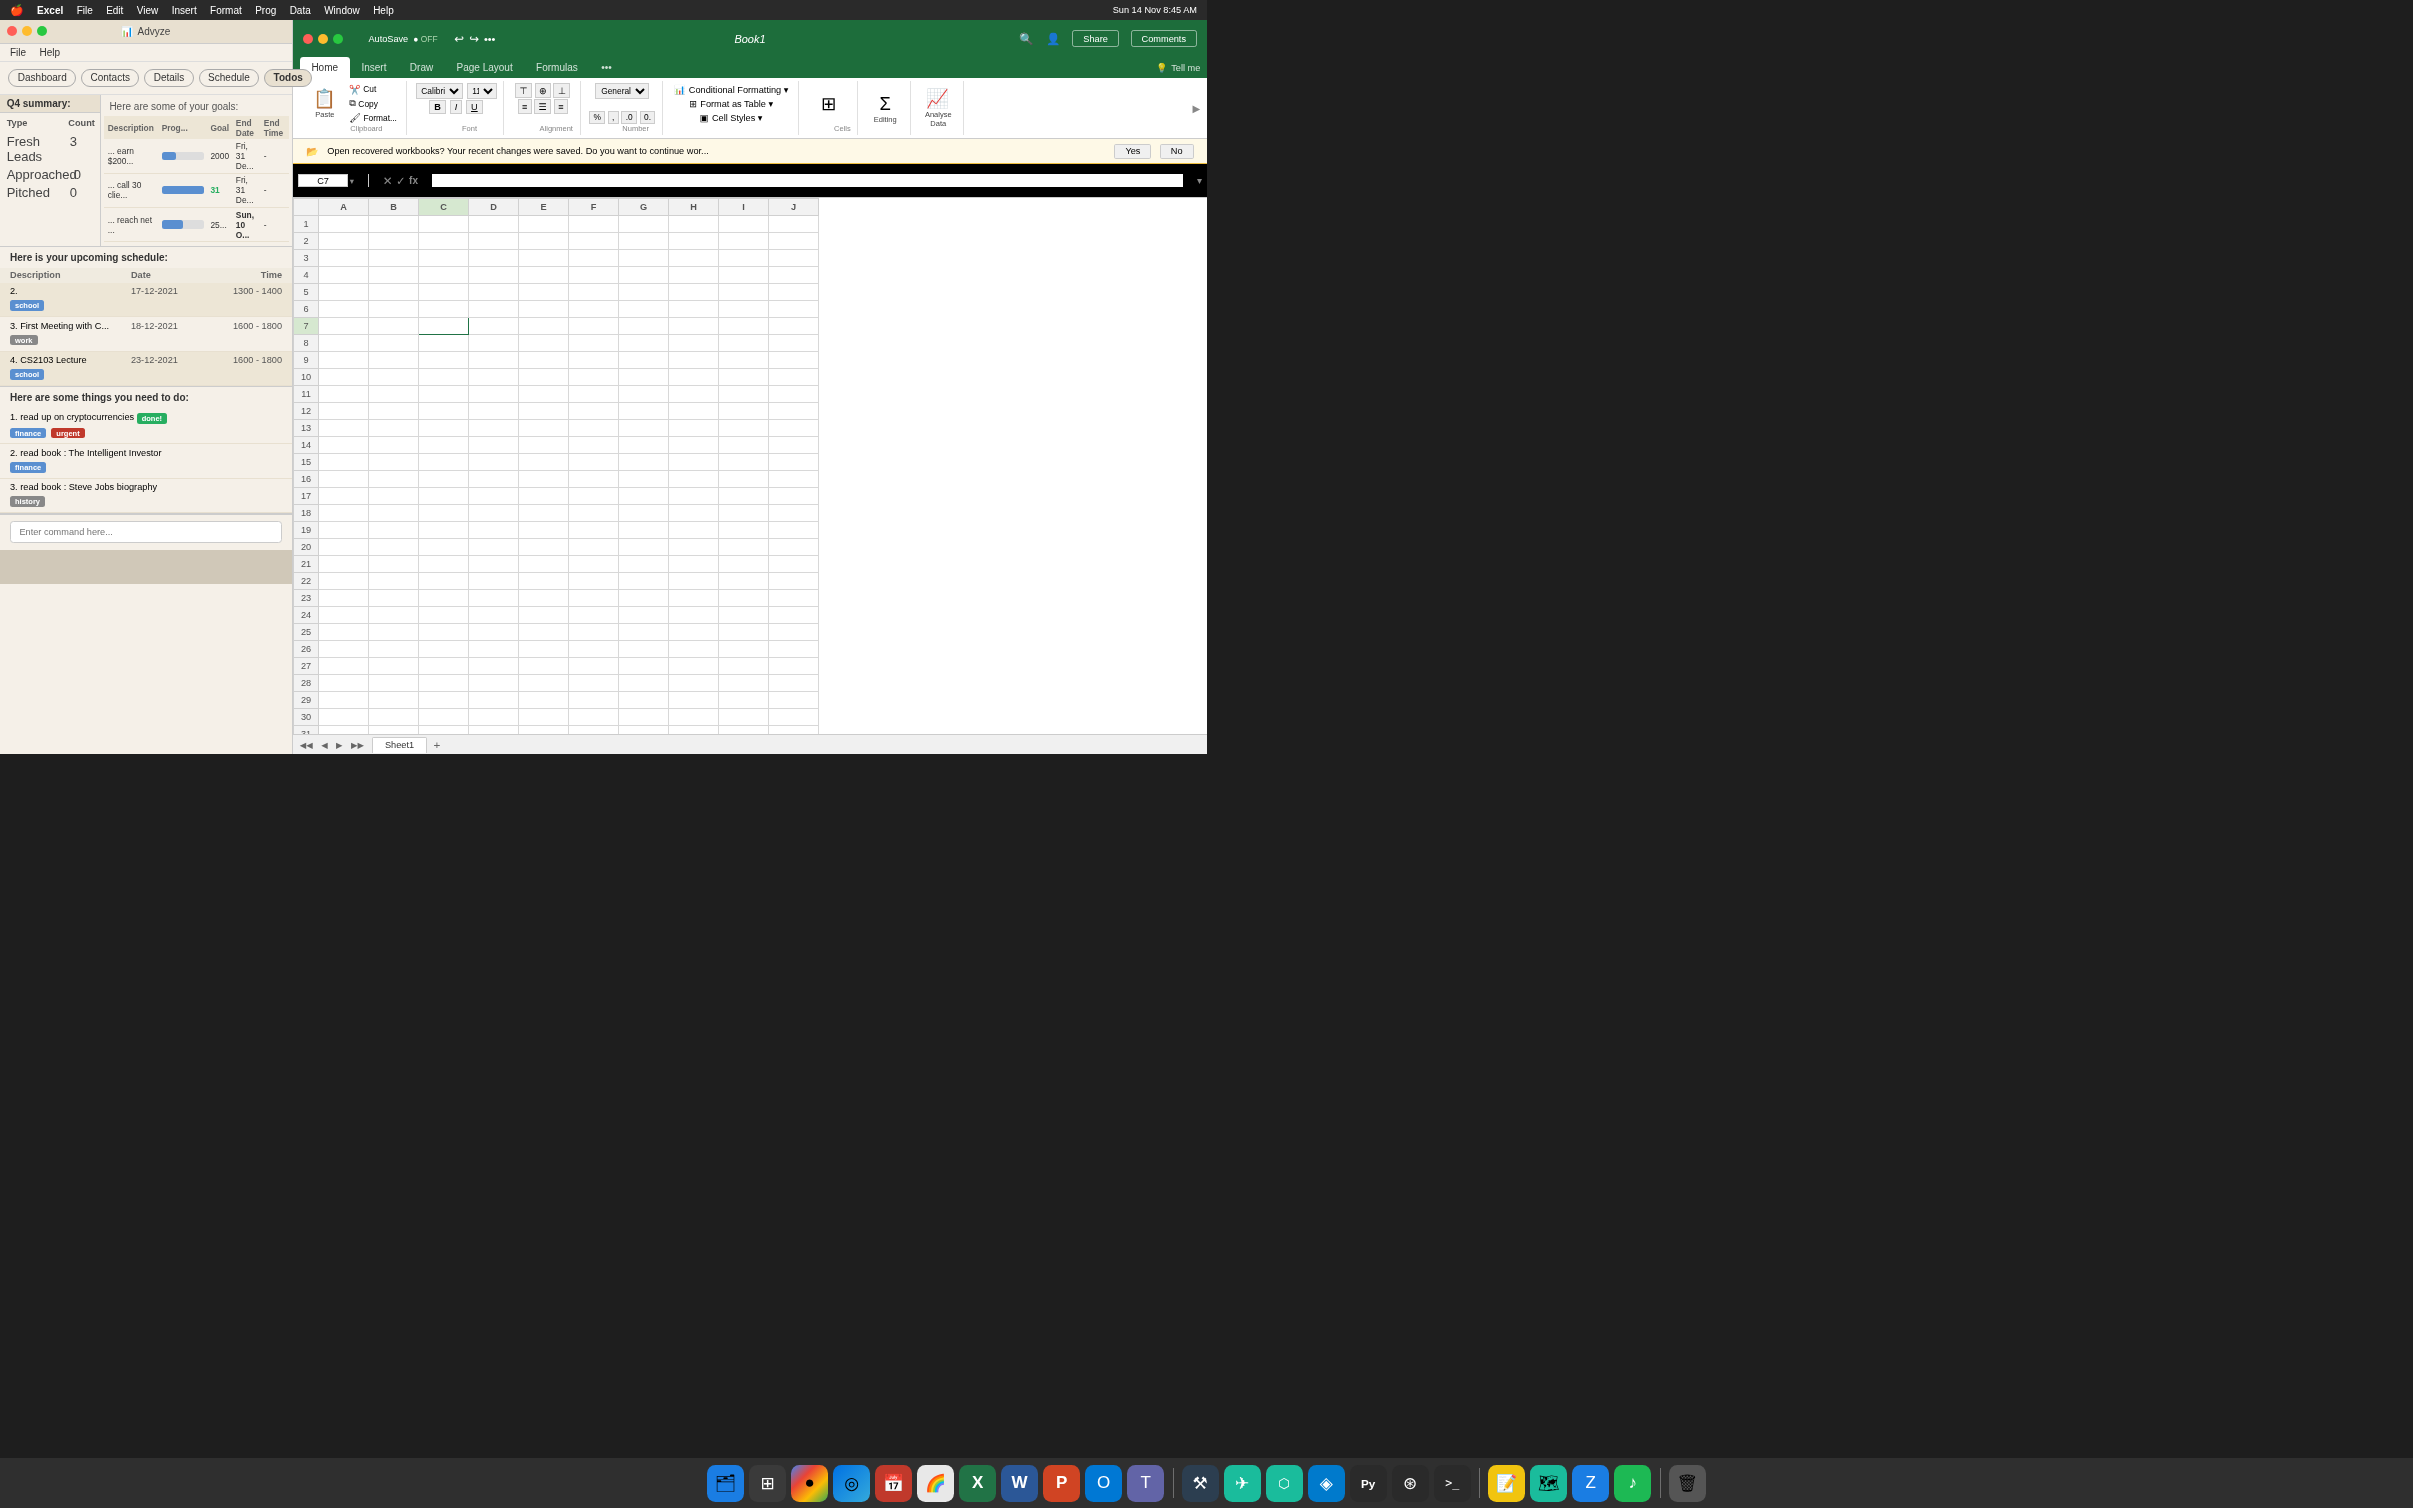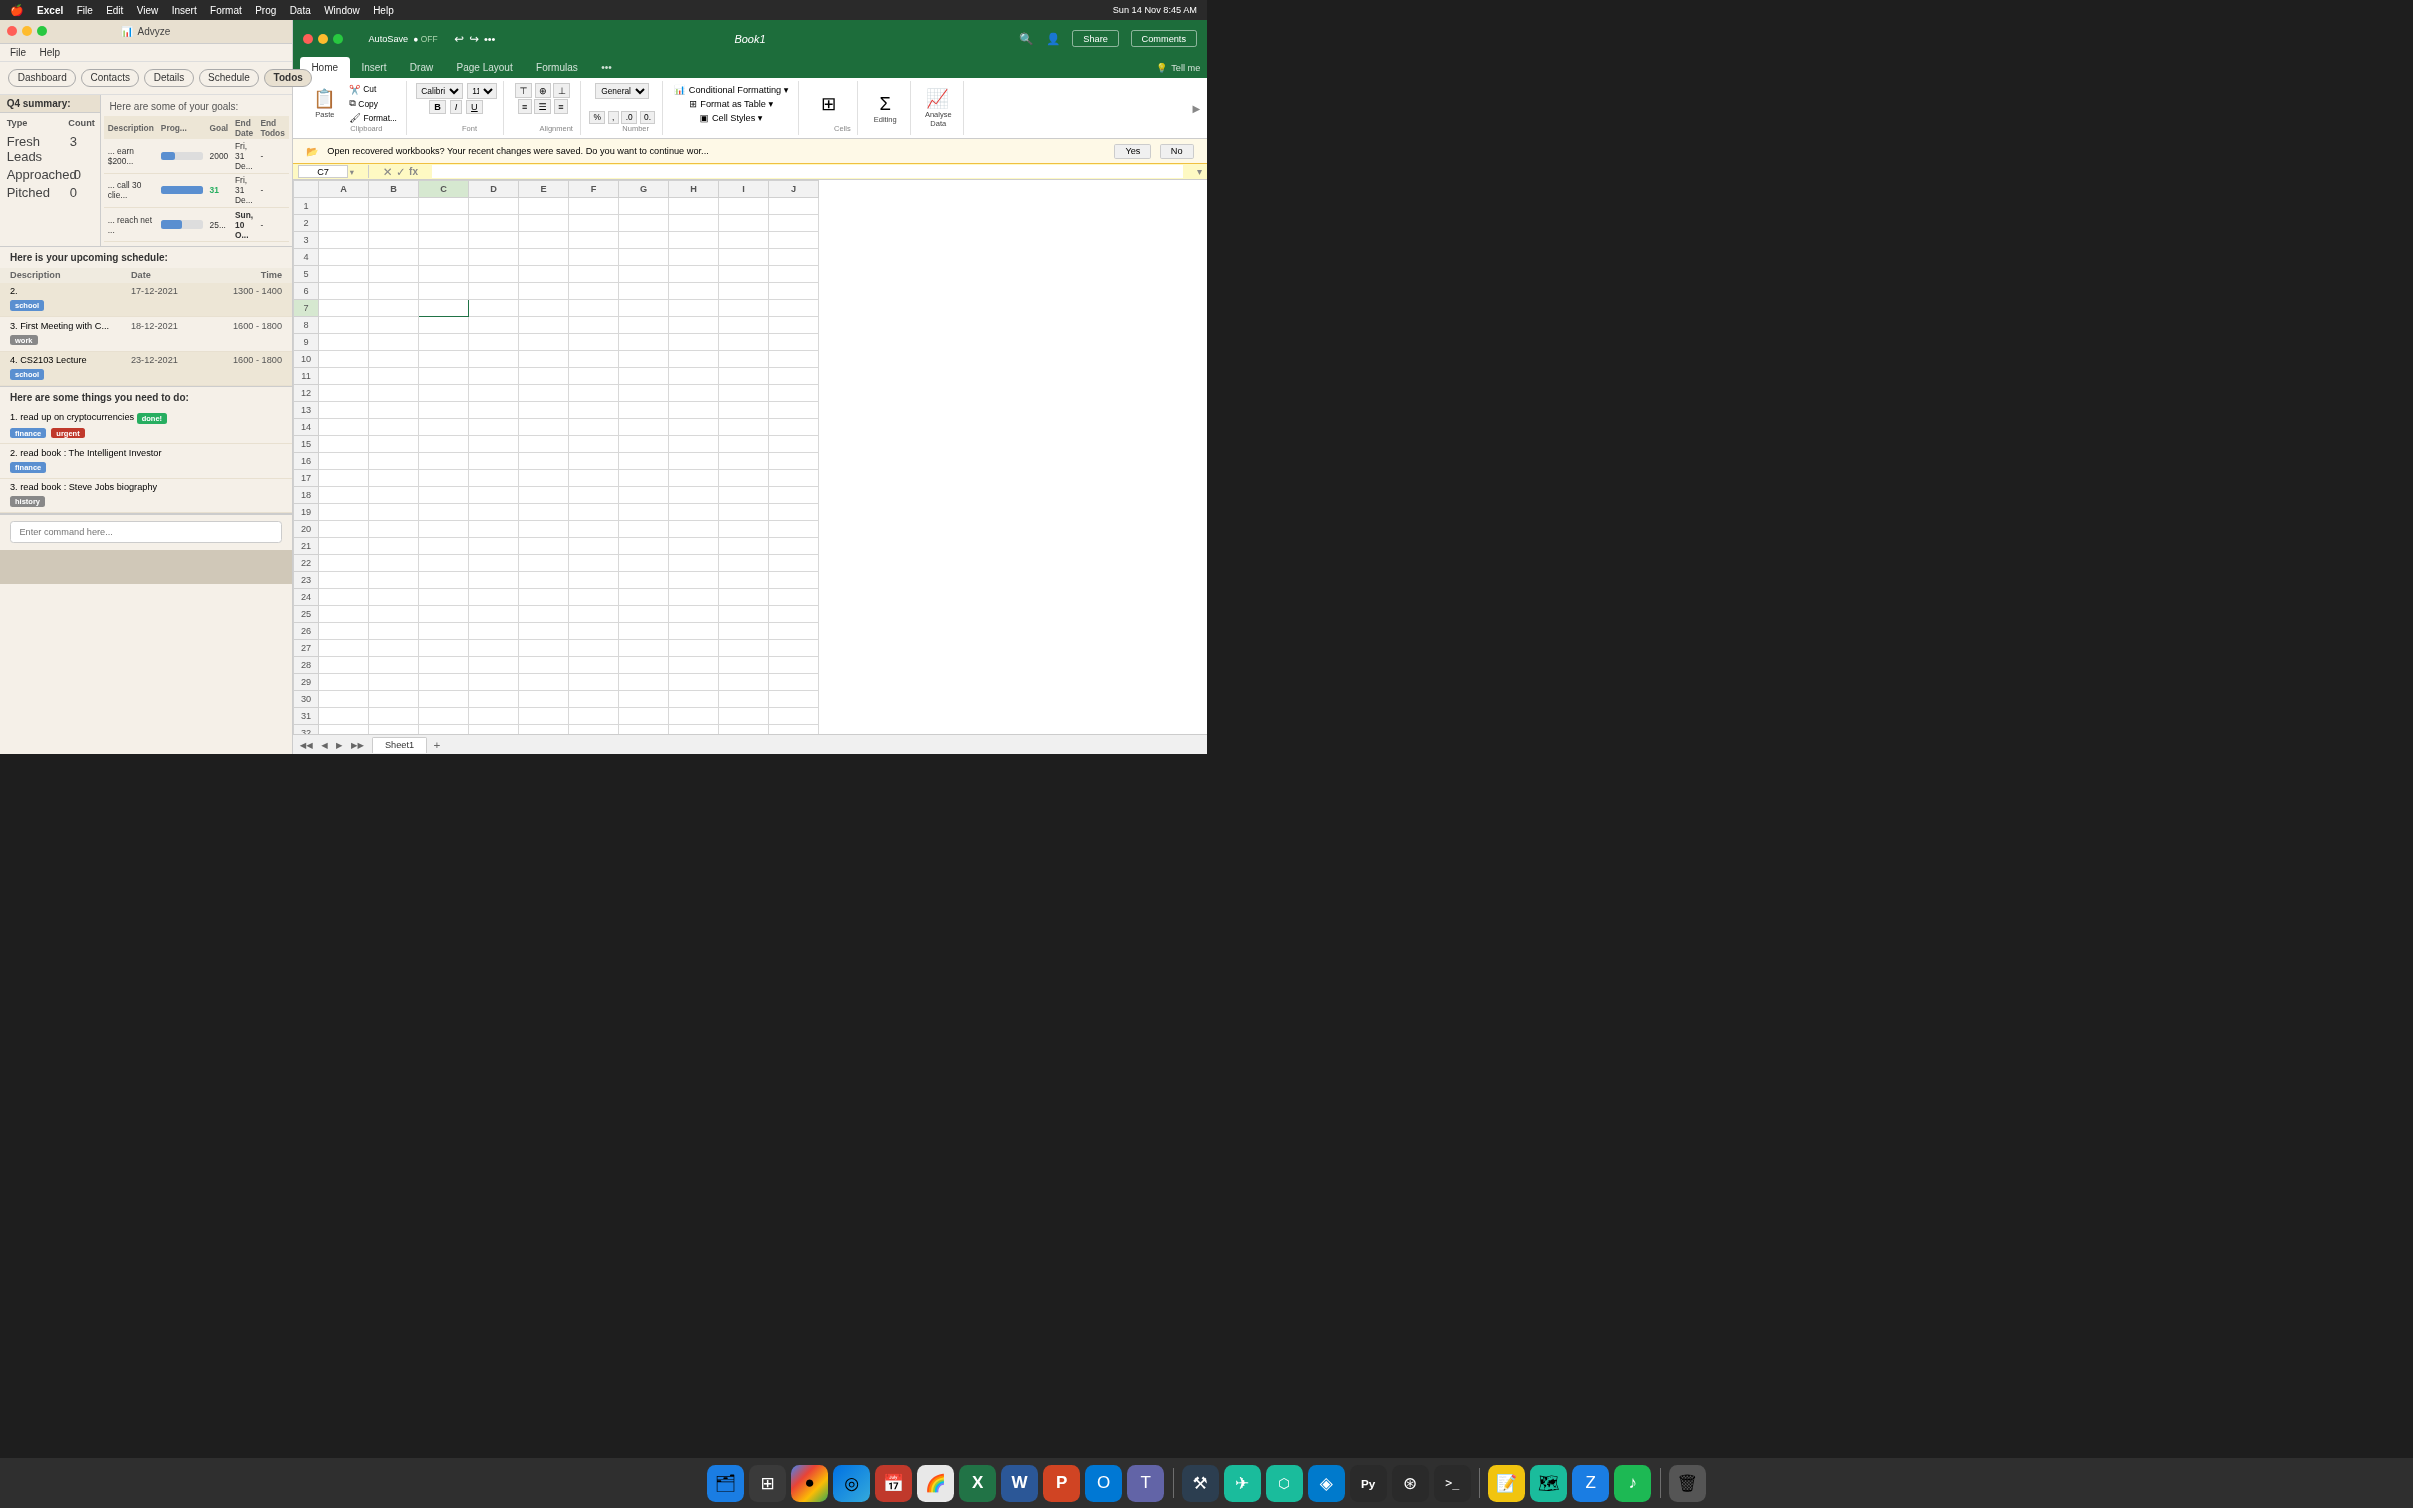--- a/index.html
+++ b/index.html
@@ -478,22 +478,22 @@
       font-size: 9.2px;
     }
 
     
     .formula-bar {
       display: flex;
       align-items: center;
       padding: 1.7px 5px;
       border-bottom: 0.8px solid #ccc;
       gap: 14px;
-      background: #fef9c3;
-      height: 16px;
+      background: #000000;
+      height: 34px;
     }
     .cell-ref {
       width: 50px;
       border: 0.8px solid #ccc;
       padding: 0.8px 3.4px;
       font-size: 9.2px;
       text-align: center;
       background: #fff;
     }
     .formula-divider {
@@ -722,21 +722,21 @@
         </div>
         <div class="goals-panel">
           <div class="goals-title">Here are some of your goals:</div>
           <table class="goals-table">
             <thead>
               <tr>
                 <th>Description</th>
                 <th>Prog...</th>
                 <th>Goal</th>
                 <th>End Date</th>
-                <th>End Todos</th>
+                <th>End Time</th>
               </tr>
             </thead>
             <tbody>
               <tr>
                 <td>... earn $200...</td>
                 <td>
                     <div class="progress-bar-bg">
                       <div class="progress-bar-fill" style="width:35%"></div>
                     </div>
                   </td>

